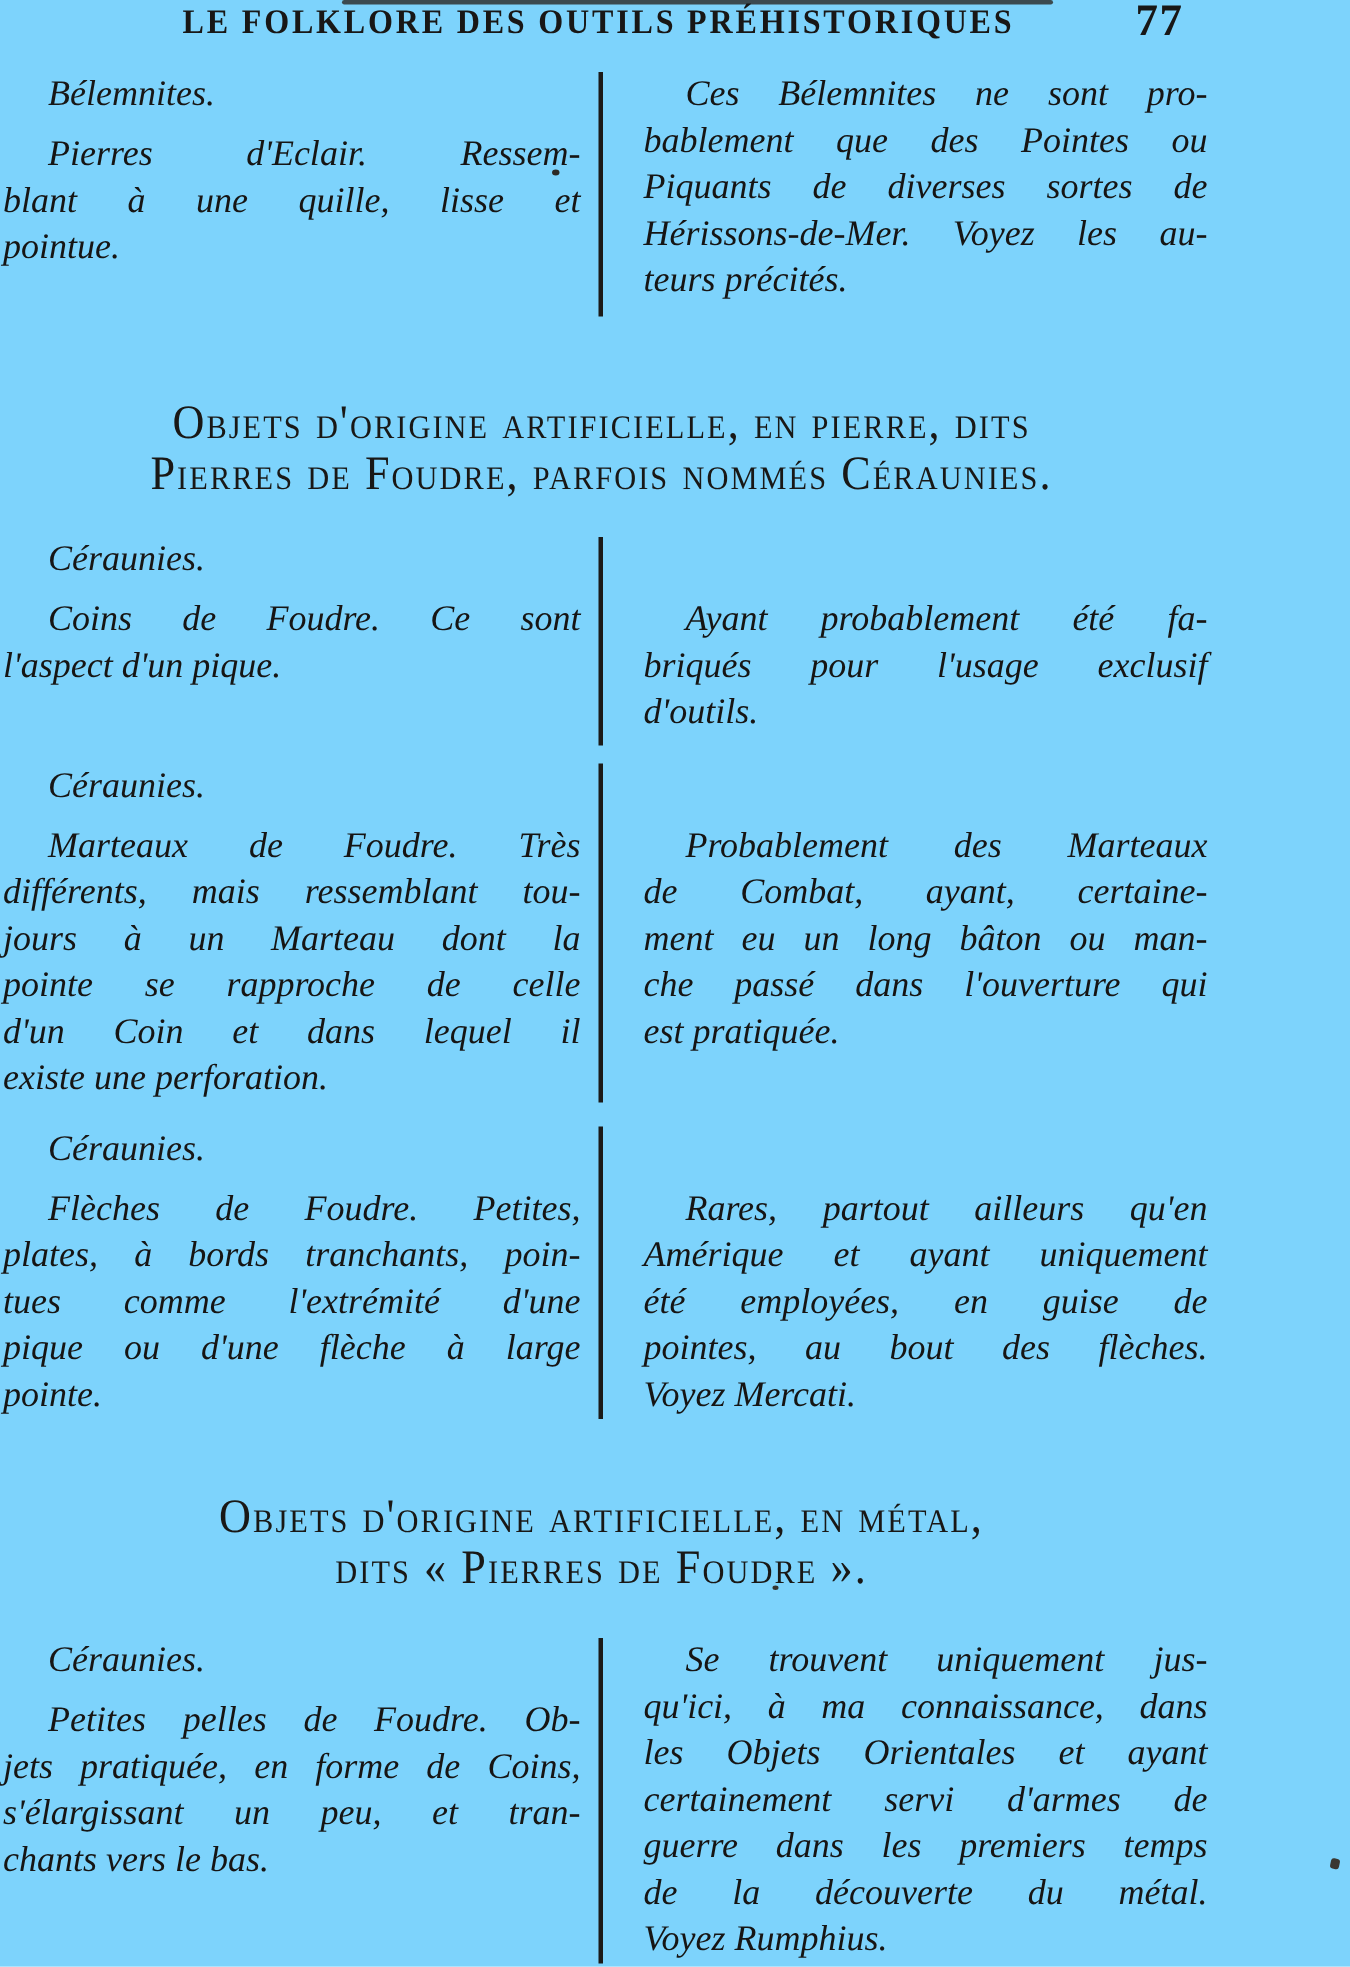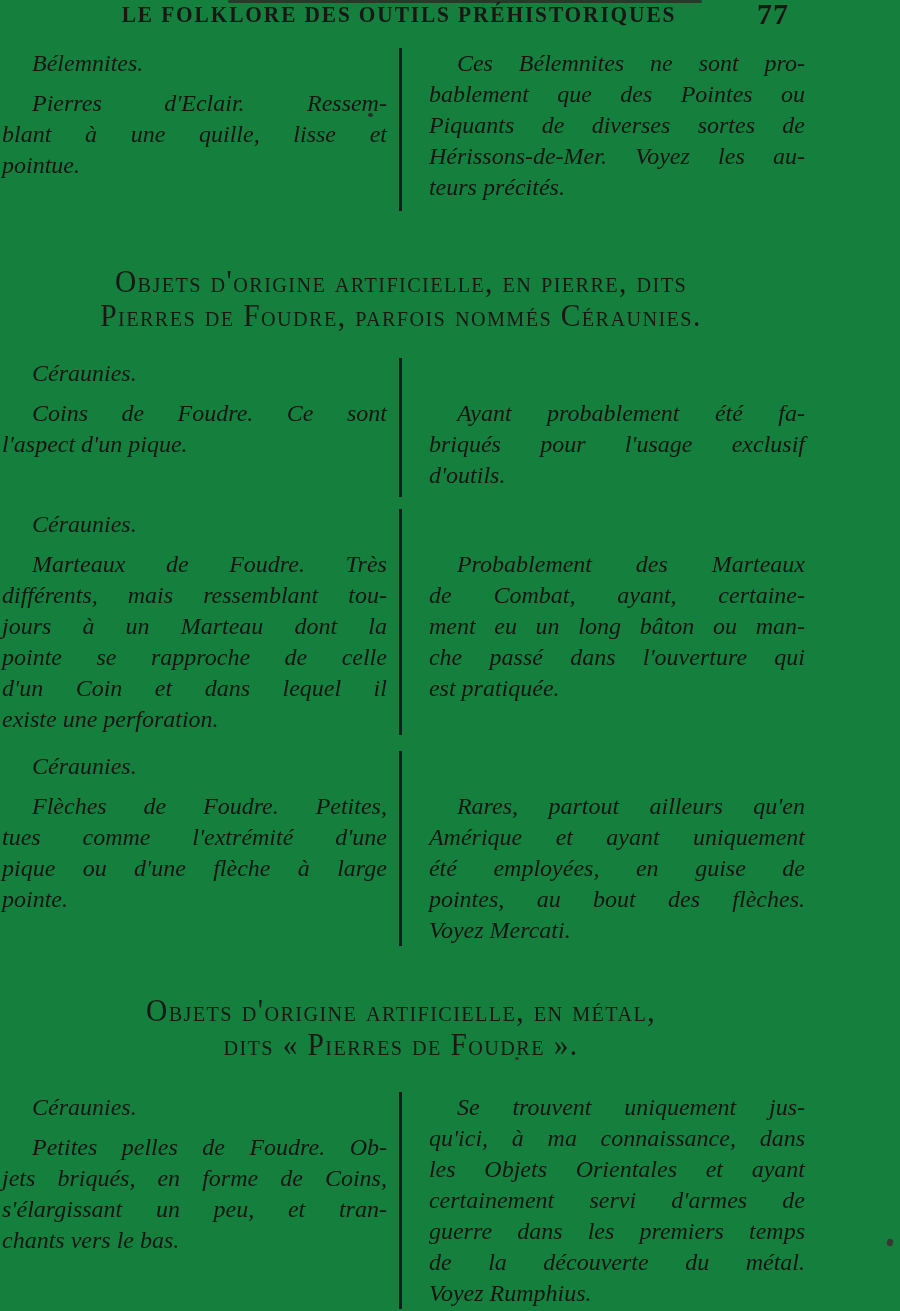--- a/index.html
+++ b/index.html
@@ -1,19 +1,19 @@
 <!DOCTYPE html>
 <html><head>
 <meta charset="utf-8">
 <style>
   html,body{margin:0;padding:0;}
   .page{
     position:relative;
     width:900px;height:1311px;
-    background:#15803d;
+    background:#7dd3fc;
     overflow:hidden;
     color:#181716;
   }
   
   .running-header{position:absolute;top:0;left:0;width:900px;height:34px;}
   .header-title{
     position:absolute;left:399px;top:2px;
     transform:translateX(-50%) scaleX(0.93);
     white-space:nowrap;
     font-family:"Liberation Serif","DejaVu Serif",serif;
@@ -147,20 +147,21 @@
           <div class="line">est pratiquée.</div>
         </div>
     </div>
   </section>
 
   <section class="block" style="top:751px">
     <div class="col-left">
       <div class="entry-head">Céraunies.</div>
       <div class="para">
           <div class="line">Flèches de Foudre. Petites,</div>
+          <div class="line">plates, à bords tranchants, poin-</div>
           <div class="line">tues comme l'extrémité d'une</div>
           <div class="line">pique ou d'une flèche à large</div>
           <div class="line">pointe.</div>
         </div>
     </div>
     <div class="divider"></div>
     <div class="col-right offset">
       <div class="para">
           <div class="line">Rares, partout ailleurs qu'en</div>
           <div class="line">Amérique et ayant uniquement</div>
@@ -174,21 +175,21 @@
   <div class="section-heading" style="top:993px">
     <div class="hline">Objets d'origine artificielle, en métal,</div>
     <div class="hline">dits « Pierres de Foudre ».</div>
   </div>
 
   <section class="block" style="top:1092px">
     <div class="col-left">
       <div class="entry-head">Céraunies.</div>
       <div class="para">
           <div class="line">Petites pelles de Foudre. Ob-</div>
-          <div class="line">jets briqués, en forme de Coins,</div>
+          <div class="line">jets pratiquée, en forme de Coins,</div>
           <div class="line">s'élargissant un peu, et tran-</div>
           <div class="line">chants vers le bas.</div>
         </div>
     </div>
     <div class="divider"></div>
     <div class="col-right">
       <div class="para">
           <div class="line">Se trouvent uniquement jus-</div>
           <div class="line">qu'ici, à ma connaissance, dans</div>
           <div class="line">les Objets Orientales et ayant</div>

